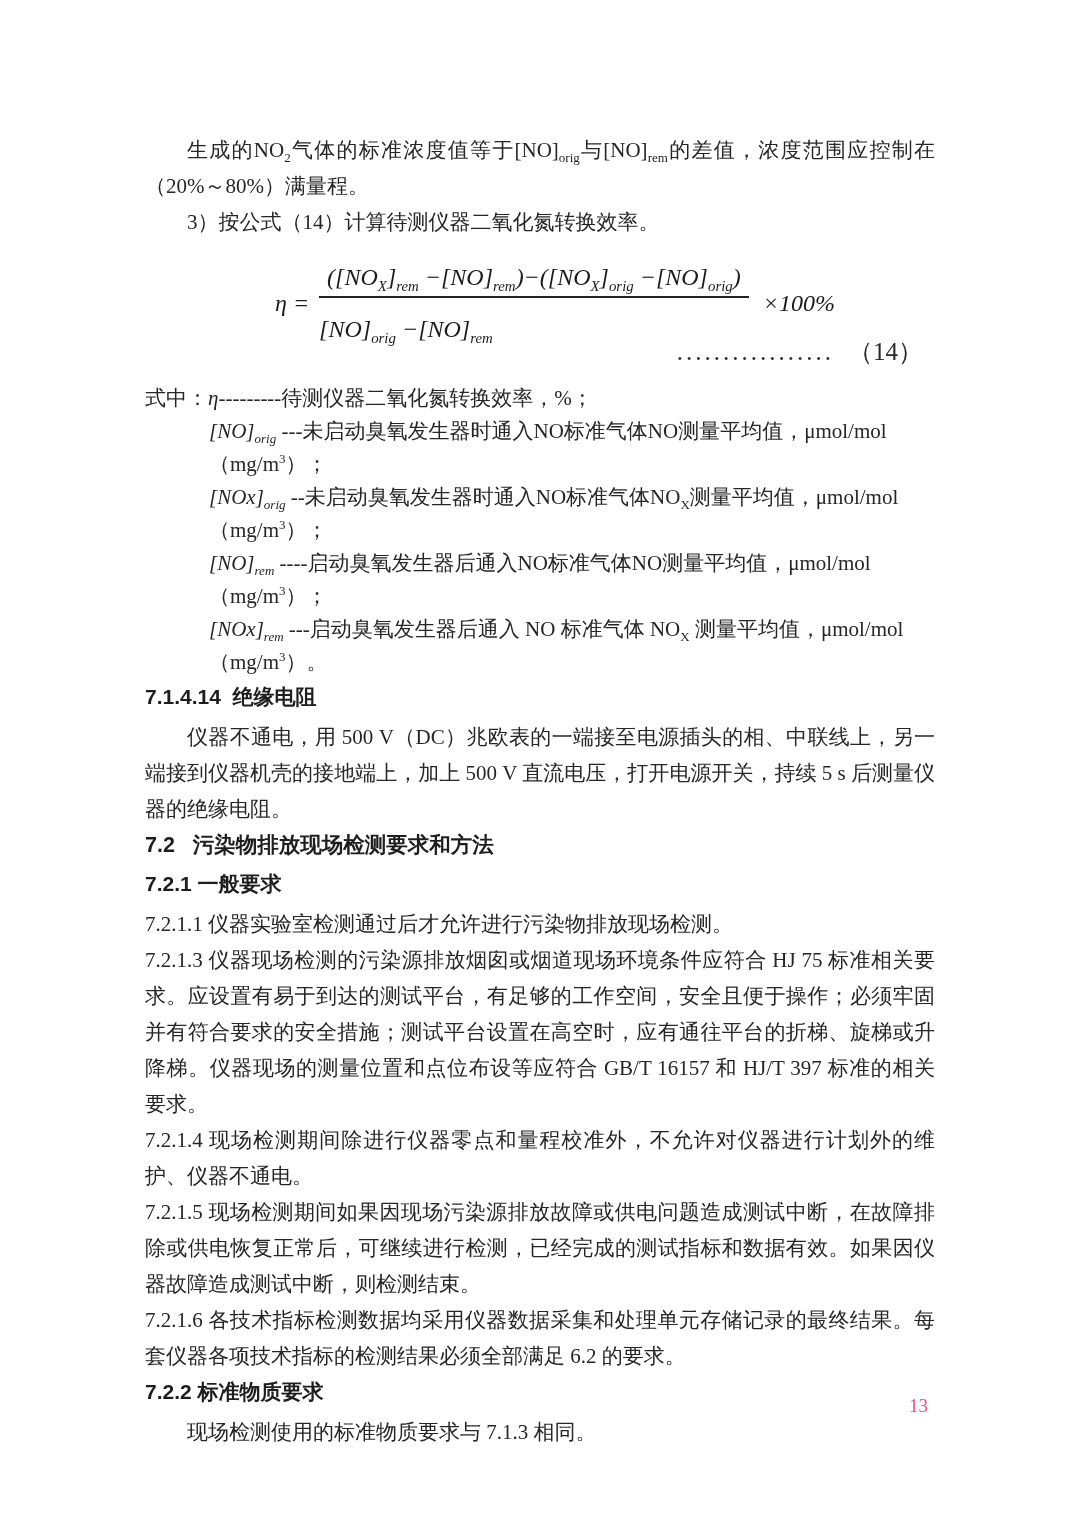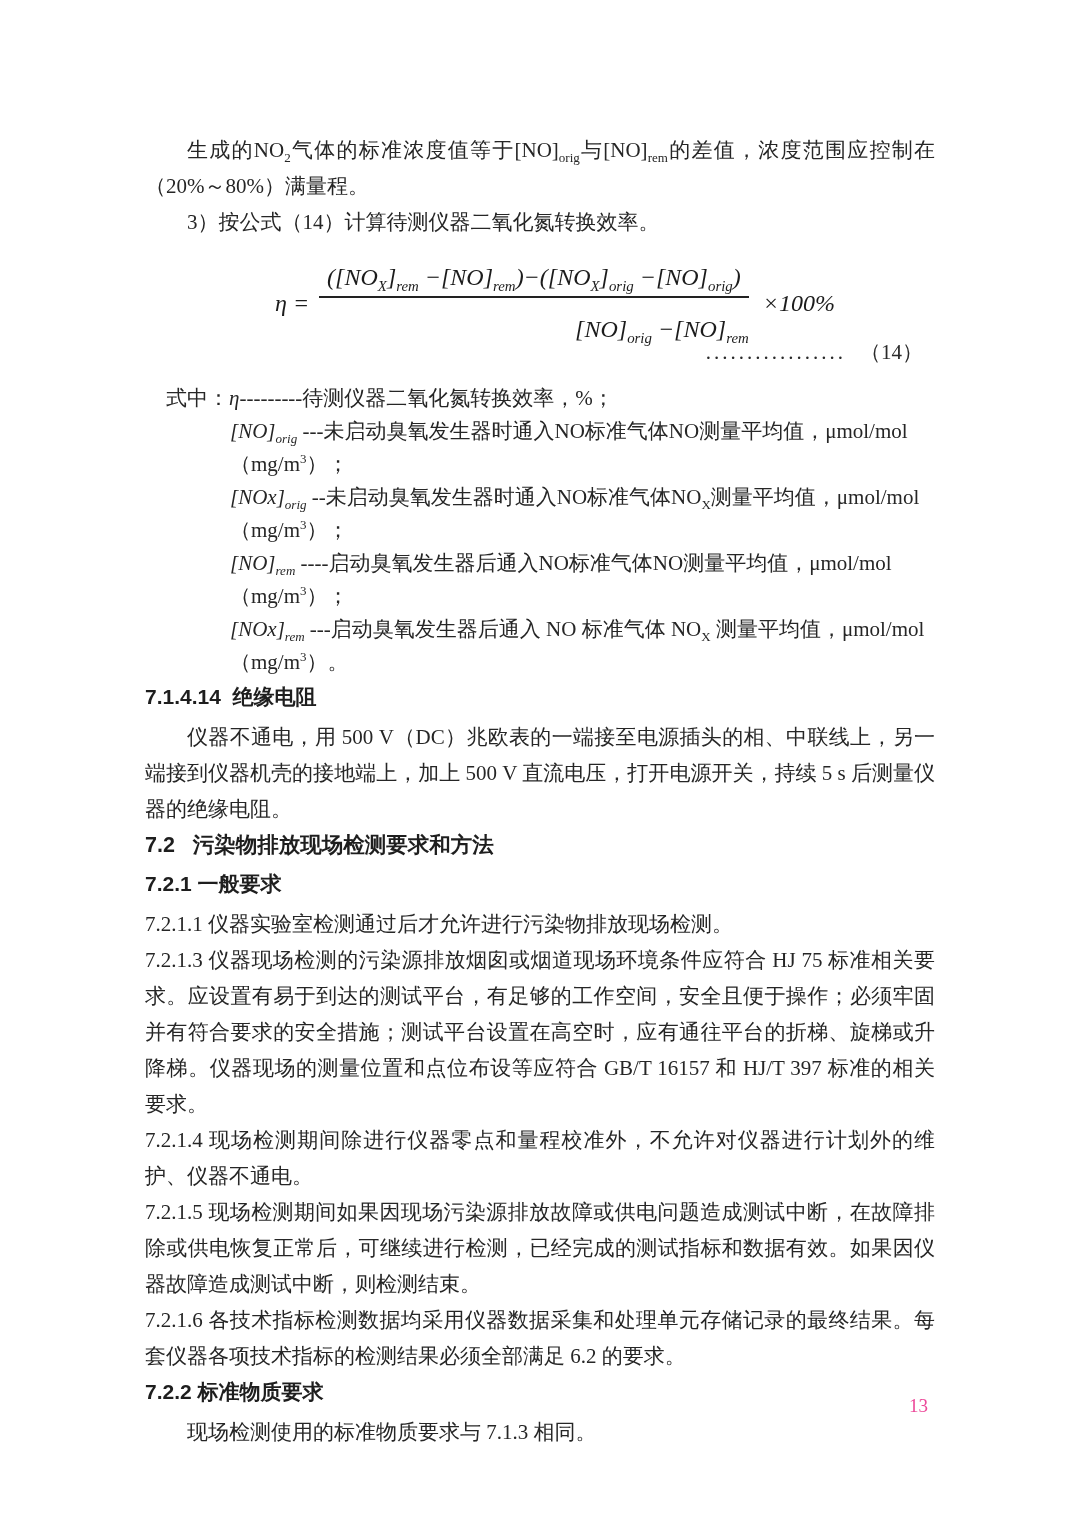--- a/index.html
+++ b/index.html
@@ -45,40 +45,39 @@
     display:flex;
     align-items:center;
     font-family:"Liberation Serif","DejaVu Serif",serif;
     font-style:italic;
     font-size:24px;
     line-height:1.25;
     color:#1c1c1c;
     white-space:nowrap;
   }
   .formula-lhs{ margin-right:10px; }
-  .frac{ display:inline-block; text-align:right; vertical-align:middle; }
+  .frac{ display:inline-block; text-align:left; vertical-align:middle; }
   .frac .num{ display:block; border-bottom:2px solid #222; padding:0 8px 4px 8px; }
   .frac .den{ display:block; padding-top:16px; }
   .formula-rhs{ margin-left:14px; font-style:italic; }
   .eq-no-row{
     position:absolute;
     right:12px; bottom:2px;
-    font-size:21px;
+    font-size:25px;
     color:#2a2a2a;
     font-style:normal;
     white-space:nowrap;
   }
   .eq-dots{ letter-spacing:3px; margin-right:14px; }
 
   
   .def-line{
     padding-left:64px;
     text-align:left;
     line-height:33px;
-    margin-left:21px;
   }
   .def-line.first{ padding-left:0; }
   .def-term{ font-style:italic; }
   .page-number{
     position:absolute;
     right:152px; top:1388px;
     font-size:19px;
     color:#ec4899;
   }
 </style>

